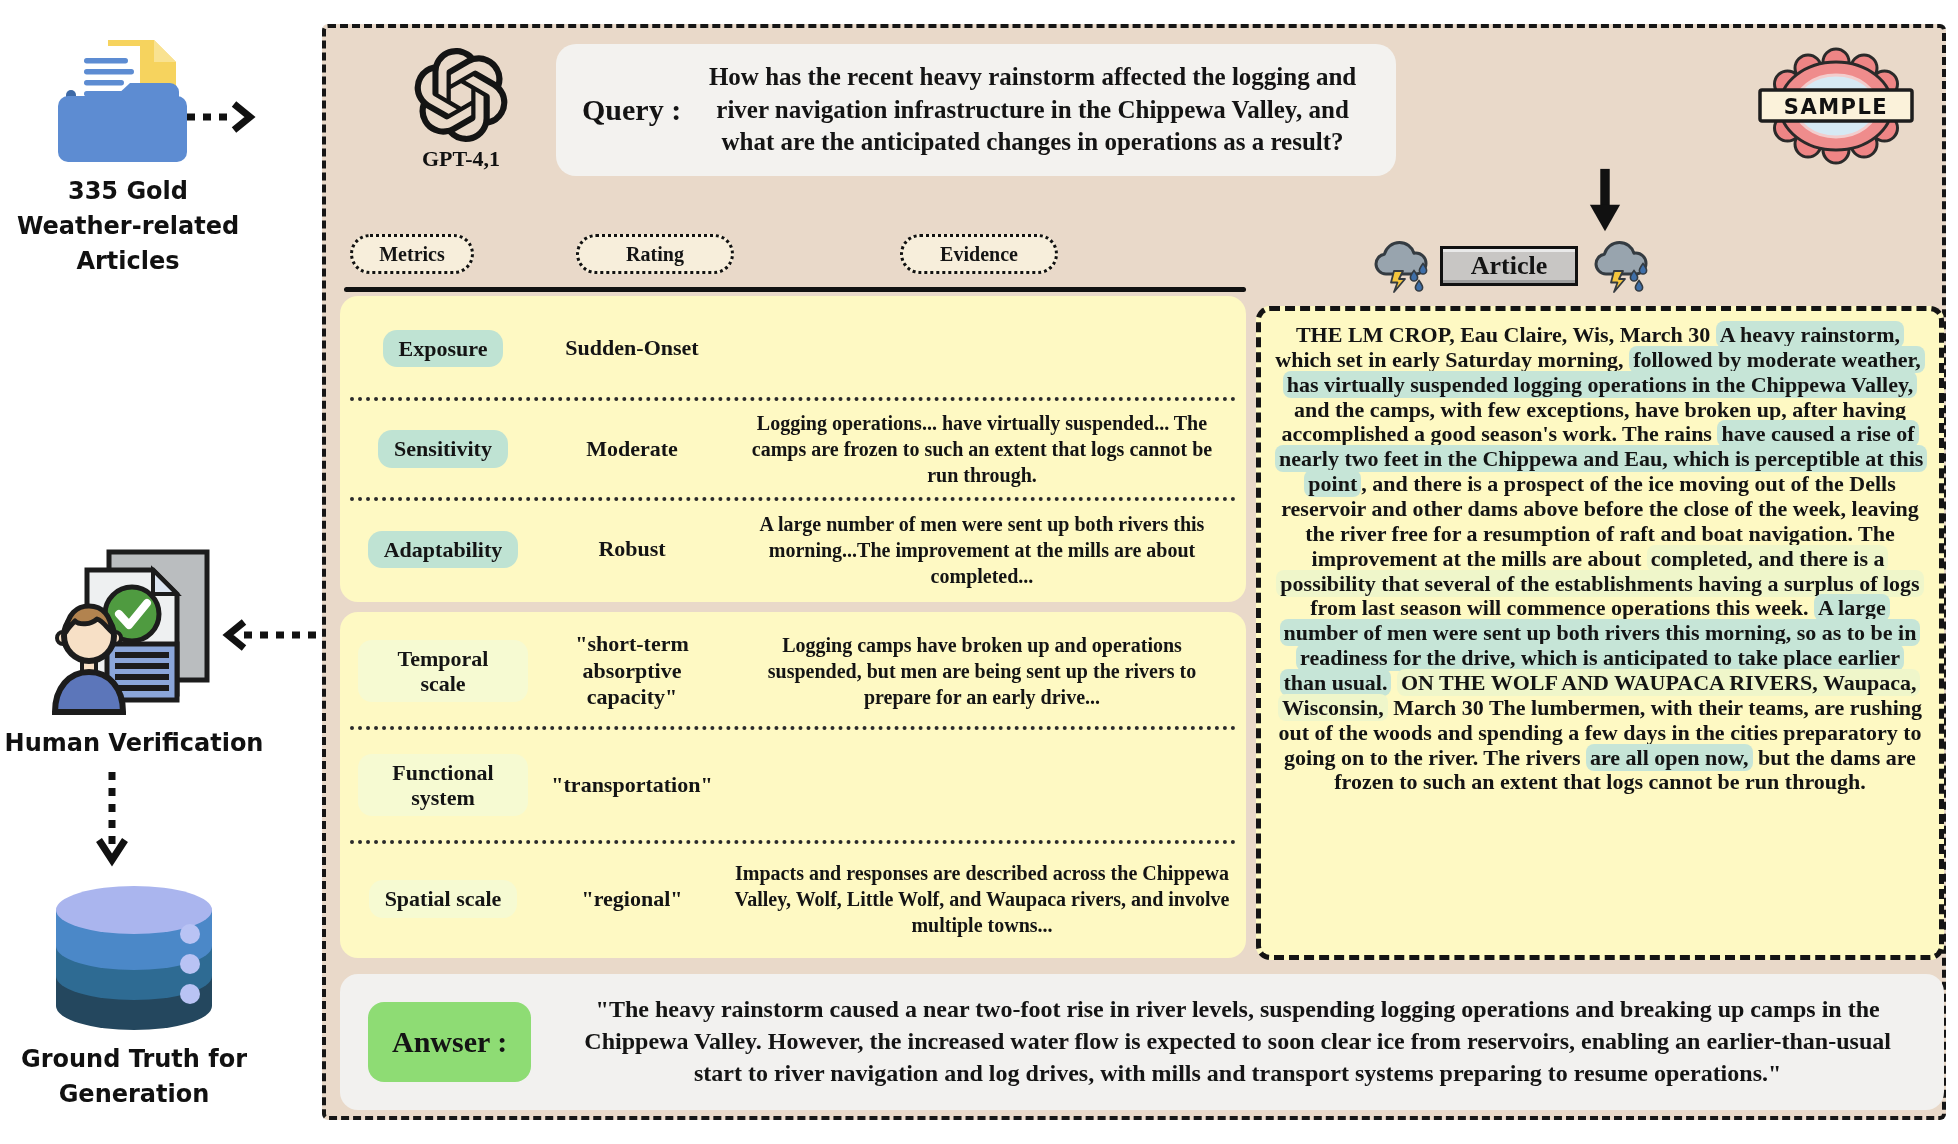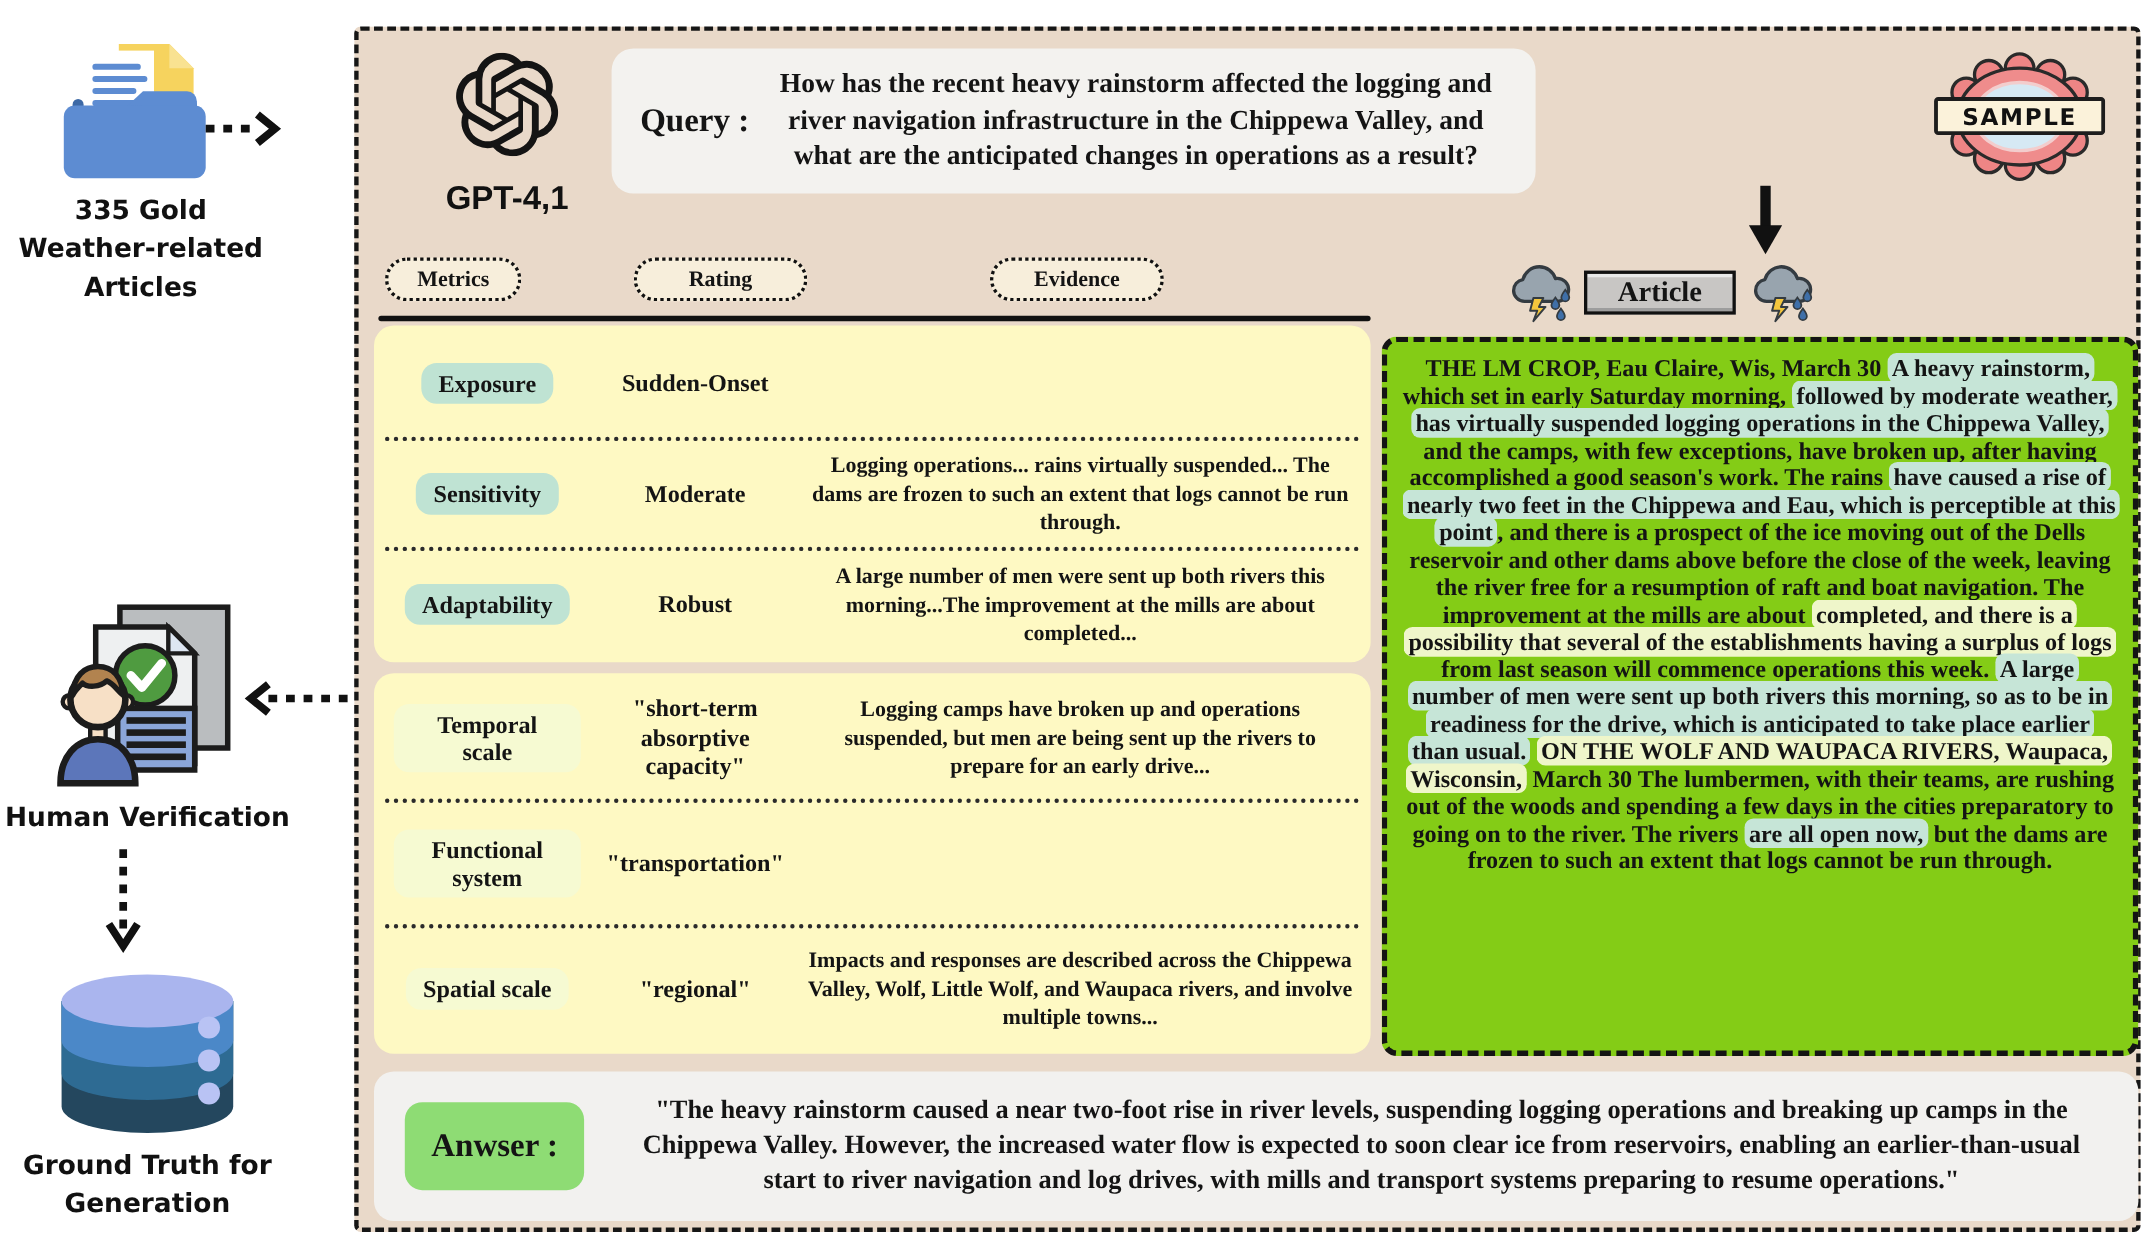--- a/index.html
+++ b/index.html
@@ -20,22 +20,22 @@
   .lbl-articles { left:2px; top:174px; width:252px; }
   .lbl-human    { left:0px;  top:726px; width:268px; }
   .lbl-gt       { left:0px;  top:1042px; width:268px; }
 
   
   .panel {
     position:absolute; left:322px; top:24px; width:1624px; height:1096px;
     background:#e9d9c9; border:4px dashed #161616; border-radius:6px;
   }
   .lbl-gpt {
-    position:absolute; left:394px; top:164px; width:134px; text-align:center;
-    font-family:Liberation Sans, sans-serif; font-weight:700; font-size:30px; color:#111;
+    position:absolute; left:394px; top:146px; width:134px; text-align:center;
+    font-family:Liberation Serif, serif; font-weight:700; font-size:22px; color:#111;
   }
   .querybox {
     position:absolute; left:556px; top:44px; width:840px; height:132px;
     background:#f3f2ef; border-radius:20px; display:flex; align-items:center;
     padding:0 26px; gap:14px;
   }
   .query-label { font-weight:700; font-size:30px; white-space:nowrap; }
   .query-text  { flex:1; font-weight:700; font-size:25px; line-height:1.3; text-align:center; }
 
   .btn-article {
@@ -74,21 +74,21 @@
   .mpill {
     display:inline-block; padding:6px 16px; border-radius:14px;
     font-weight:700; font-size:22px; line-height:1.15; text-align:center; max-width:170px;
   }
   .tone-mint   { background:#bfe3d3; }
   .tone-yellow { background:#f6fad2; }
 
   
   .articlebox {
     position:absolute; left:1256px; top:306px; width:688px; height:654px;
-    background:#84cc16; border:5px dashed #141414; border-radius:14px;
+    background:#fef9c3; border:5px dashed #141414; border-radius:14px;
     padding:12px 14px; font-weight:700; font-size:22px; line-height:1.13;
     text-align:center;
   }
   .hl-green, .hl-yellow { border-radius:8px; padding:1px 4px;
     -webkit-box-decoration-break:clone; box-decoration-break:clone; }
   .hl-green  { background:#c6e5d7; }
   .hl-yellow { background:#eff6ca; }
 
   
   .answerbox {
@@ -241,21 +241,21 @@
           <span class="mpill tone-mint">Exposure</span>
         </div>
         <div class="cell-r">Sudden-Onset</div>
       </div>
 
       <div class="trow">
         <div class="cell-m">
           <span class="mpill tone-mint">Sensitivity</span>
         </div>
         <div class="cell-r">Moderate</div>
-        <div class="cell-e">Logging operations... rains virtually suspended... The dams are frozen to such an extent that logs cannot be run through.</div>
+        <div class="cell-e">Logging operations... have virtually suspended... The camps are frozen to such an extent that logs cannot be run through.</div>
       </div>
 
       <div class="trow">
         <div class="cell-m">
           <span class="mpill tone-mint">Adaptability</span>
         </div>
         <div class="cell-r">Robust</div>
         <div class="cell-e">A large number of men were sent up both rivers this morning...The improvement at the mills are about completed...</div>
       </div>
     </div>

